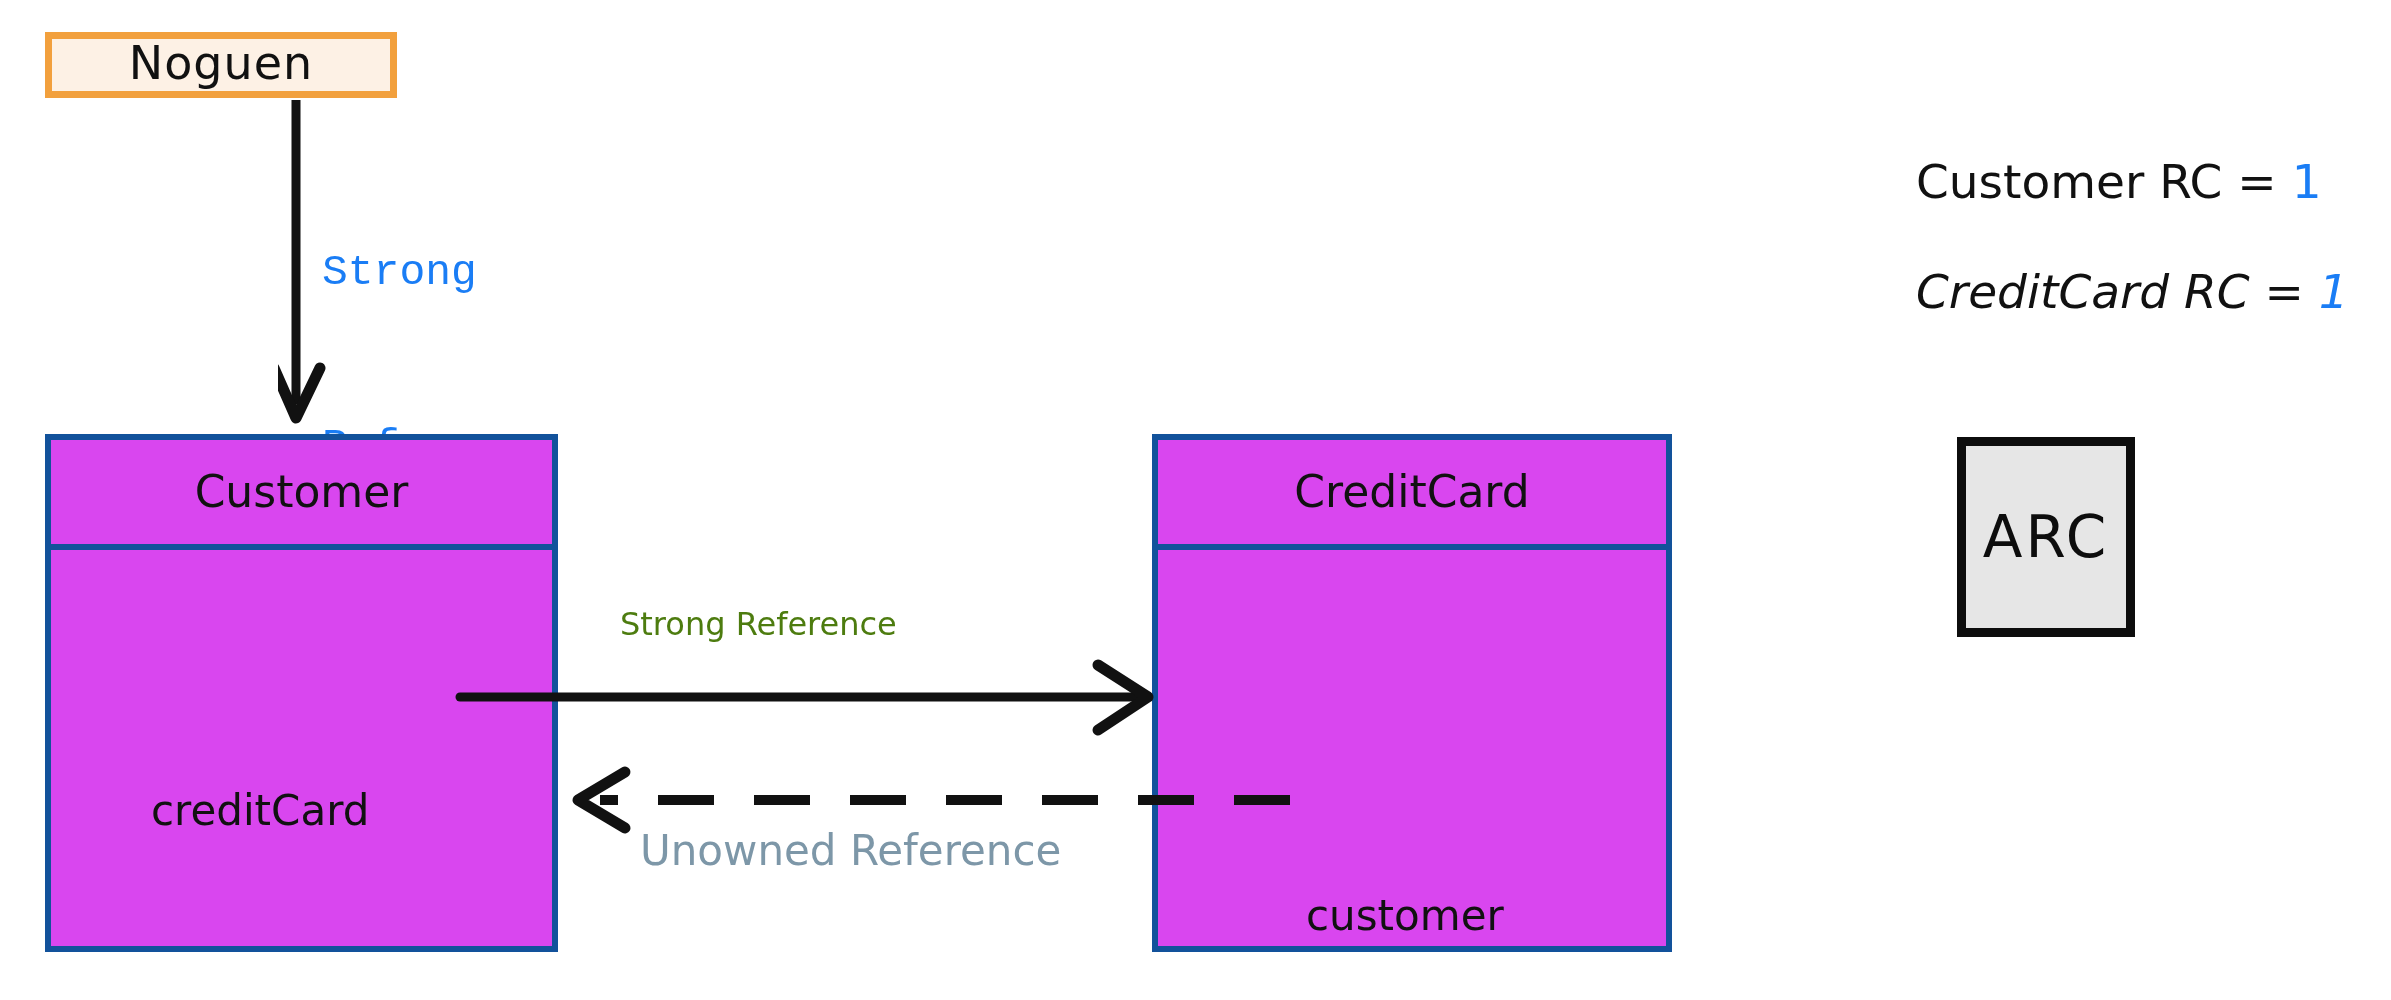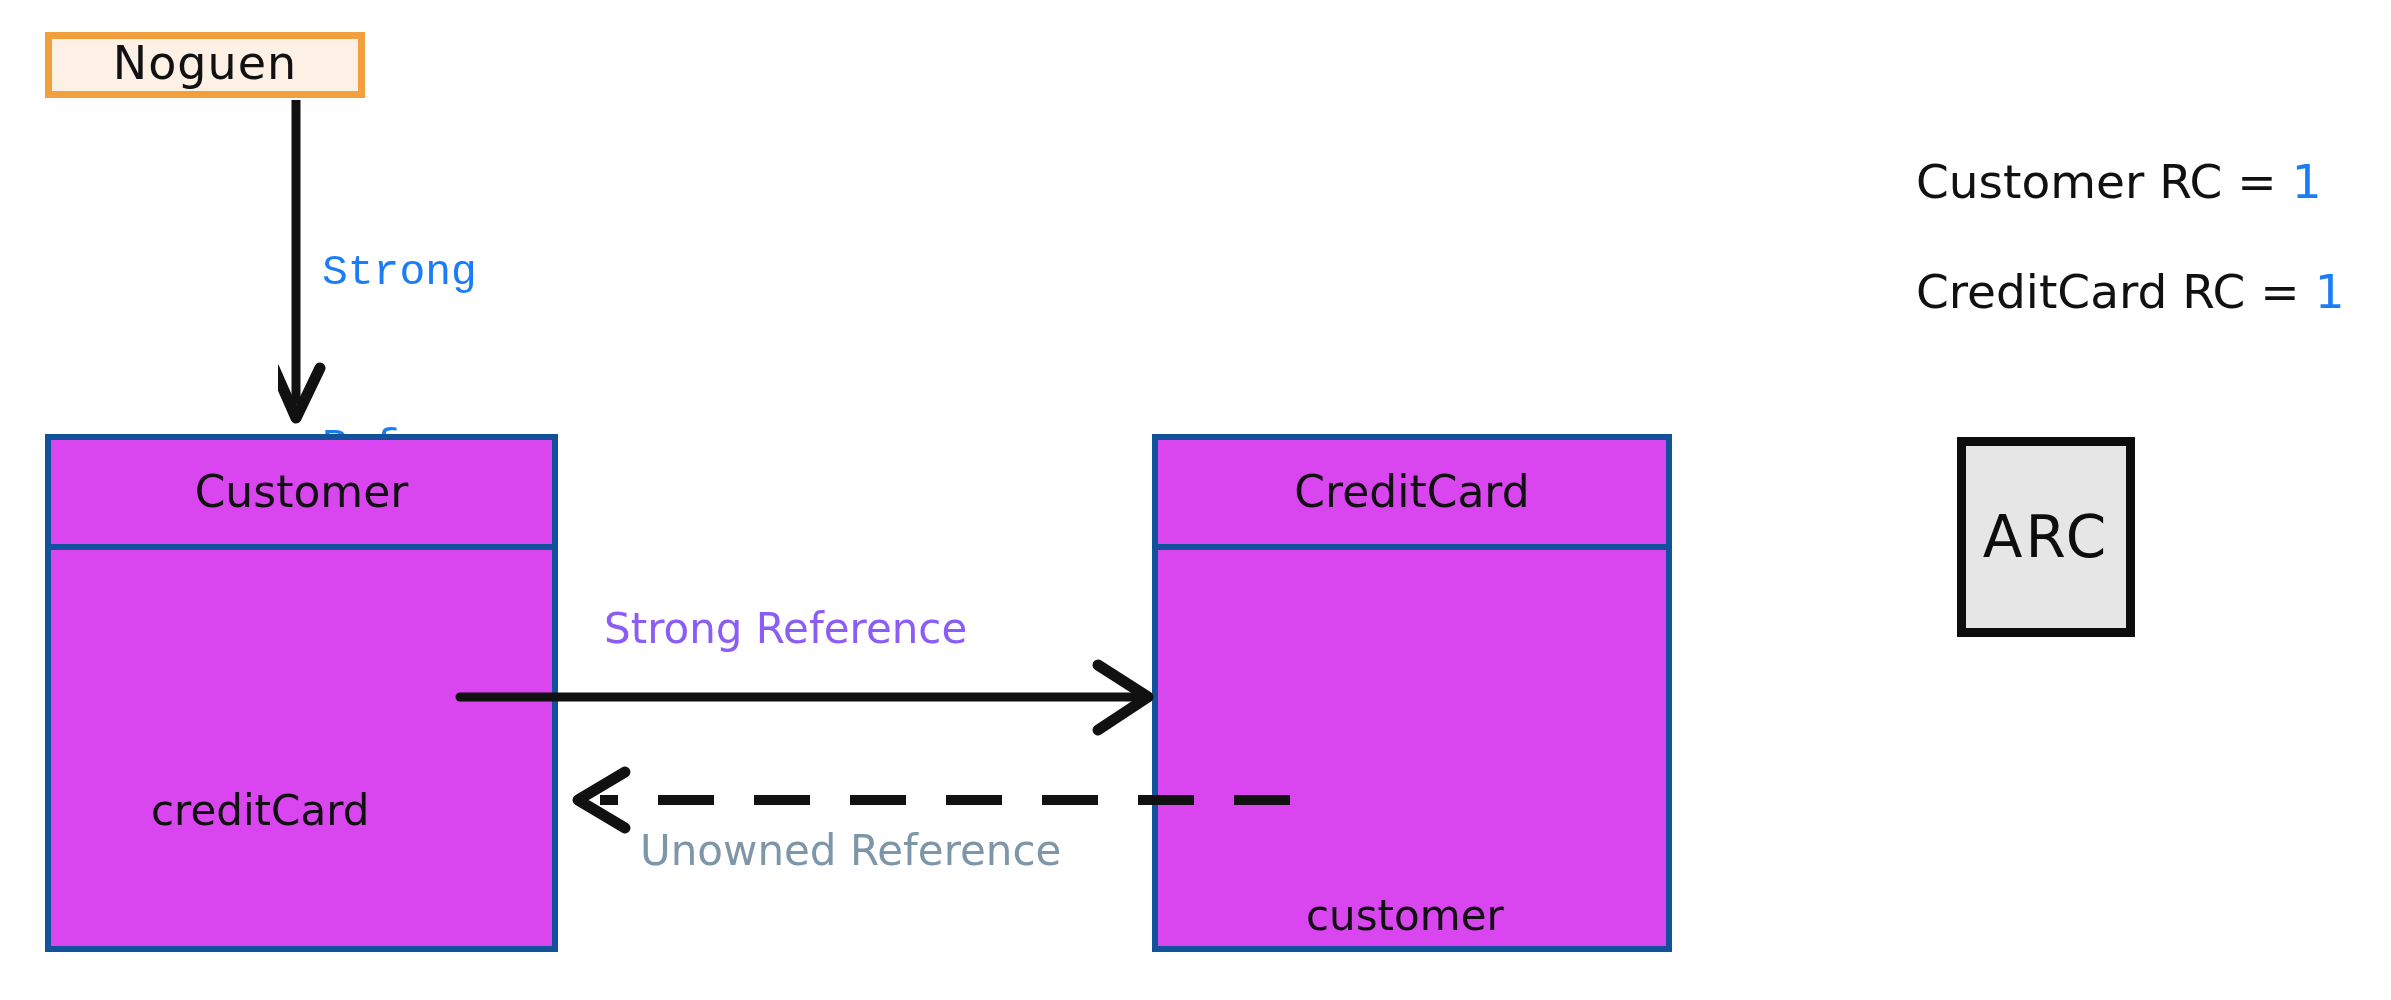--- a/index.html
+++ b/index.html
@@ -14,21 +14,21 @@
     background: #ffffff;
     overflow: hidden;
     font-family: "DejaVu Sans", sans-serif;
   }
 
   
   .owner-box {
     position: absolute;
     left: 45px;
     top: 32px;
-    width: 320px;
+    width: 352px;
     height: 66px;
     background: #FDF1E5;
     border: 7px solid #F2A03D;
     box-sizing: border-box;
     display: flex;
     align-items: center;
     justify-content: center;
   }
   .owner-label {
     font-size: 46px;
@@ -110,44 +110,44 @@
     pointer-events: none;
   }
 
   .edge-label {
     position: absolute;
     font-family: "DejaVu Sans", sans-serif;
     line-height: 1;
     white-space: nowrap;
   }
   #strong-ref-edge-label {
-    left: 604px;
+    left: 620px;
     top: 608px;
-    color: #8b5cf6;
-    font-size: 42px;
+    color: #4d7c0f;
+    font-size: 32px;
   }
   #unowned-ref-edge-label {
     left: 640px;
     top: 830px;
     color: #7D97A8;
     font-size: 42px;
   }
 
   
   .rc-line {
     position: absolute;
     font-size: 47px;
     color: #111111;
     font-family: "DejaVu Sans", sans-serif;
     line-height: 1;
     white-space: nowrap;
     margin-left: 44px;
   }
   #rc-line-0 { left: 1872px; top: 158px; }
-  #rc-line-1 { left: 1872px; top: 268px; }
+  #rc-line-1 { left: 1872px; top: 268px; font-style: italic; }
   .rc-count { color: #1A7DF5; }
 
   
   #arc-badge {
     position: absolute;
     left: 1957px;
     top: 437px;
     width: 178px;
     height: 200px;
     background: #E6E6E6;

